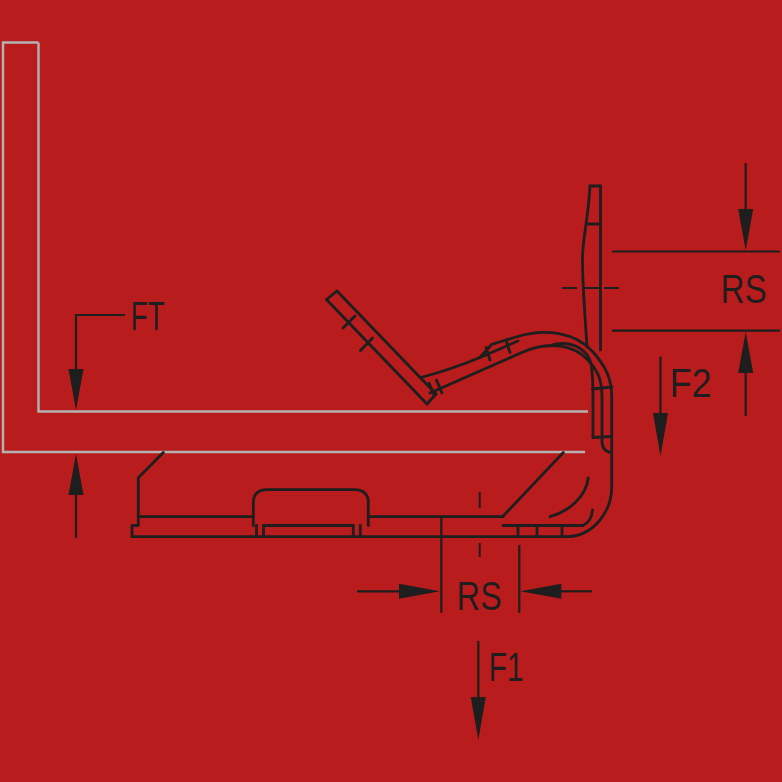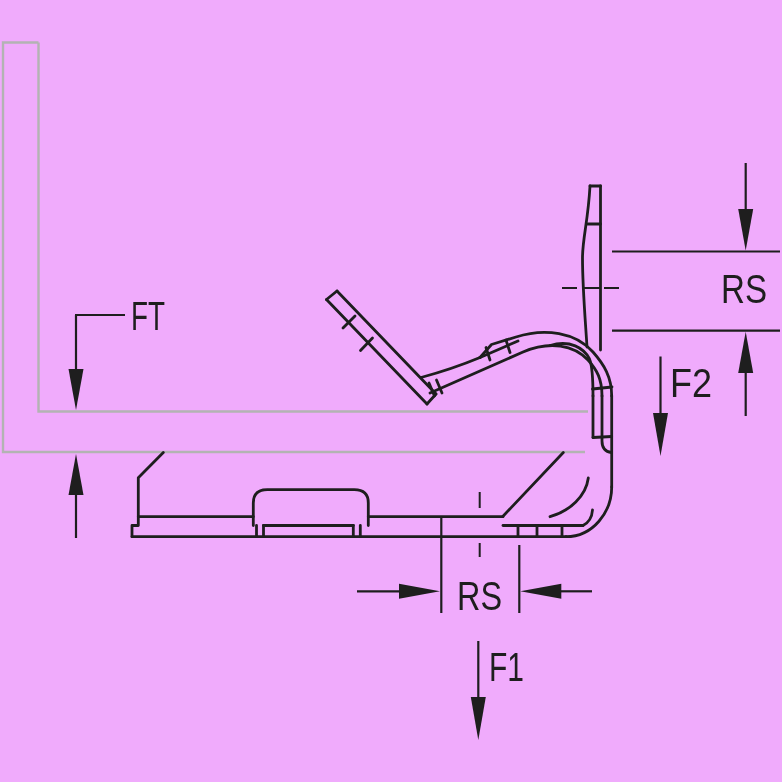--- a/index.html
+++ b/index.html
@@ -1,19 +1,19 @@
 <!DOCTYPE html>
 <html><head>
 <meta charset="utf-8">
 <style>
   html,body{margin:0;padding:0;background:#ffffff;}
   .stage{
     position:relative;
     width:782px;height:782px;
-    background:#f0abfc;
+    background:#b91c1c;
     overflow:hidden;
   }
   svg{display:block;}
   text{
     font-family:"Liberation Sans", sans-serif;
     font-size:41px;
     font-weight:400;
   }
 </style>
 </head>

